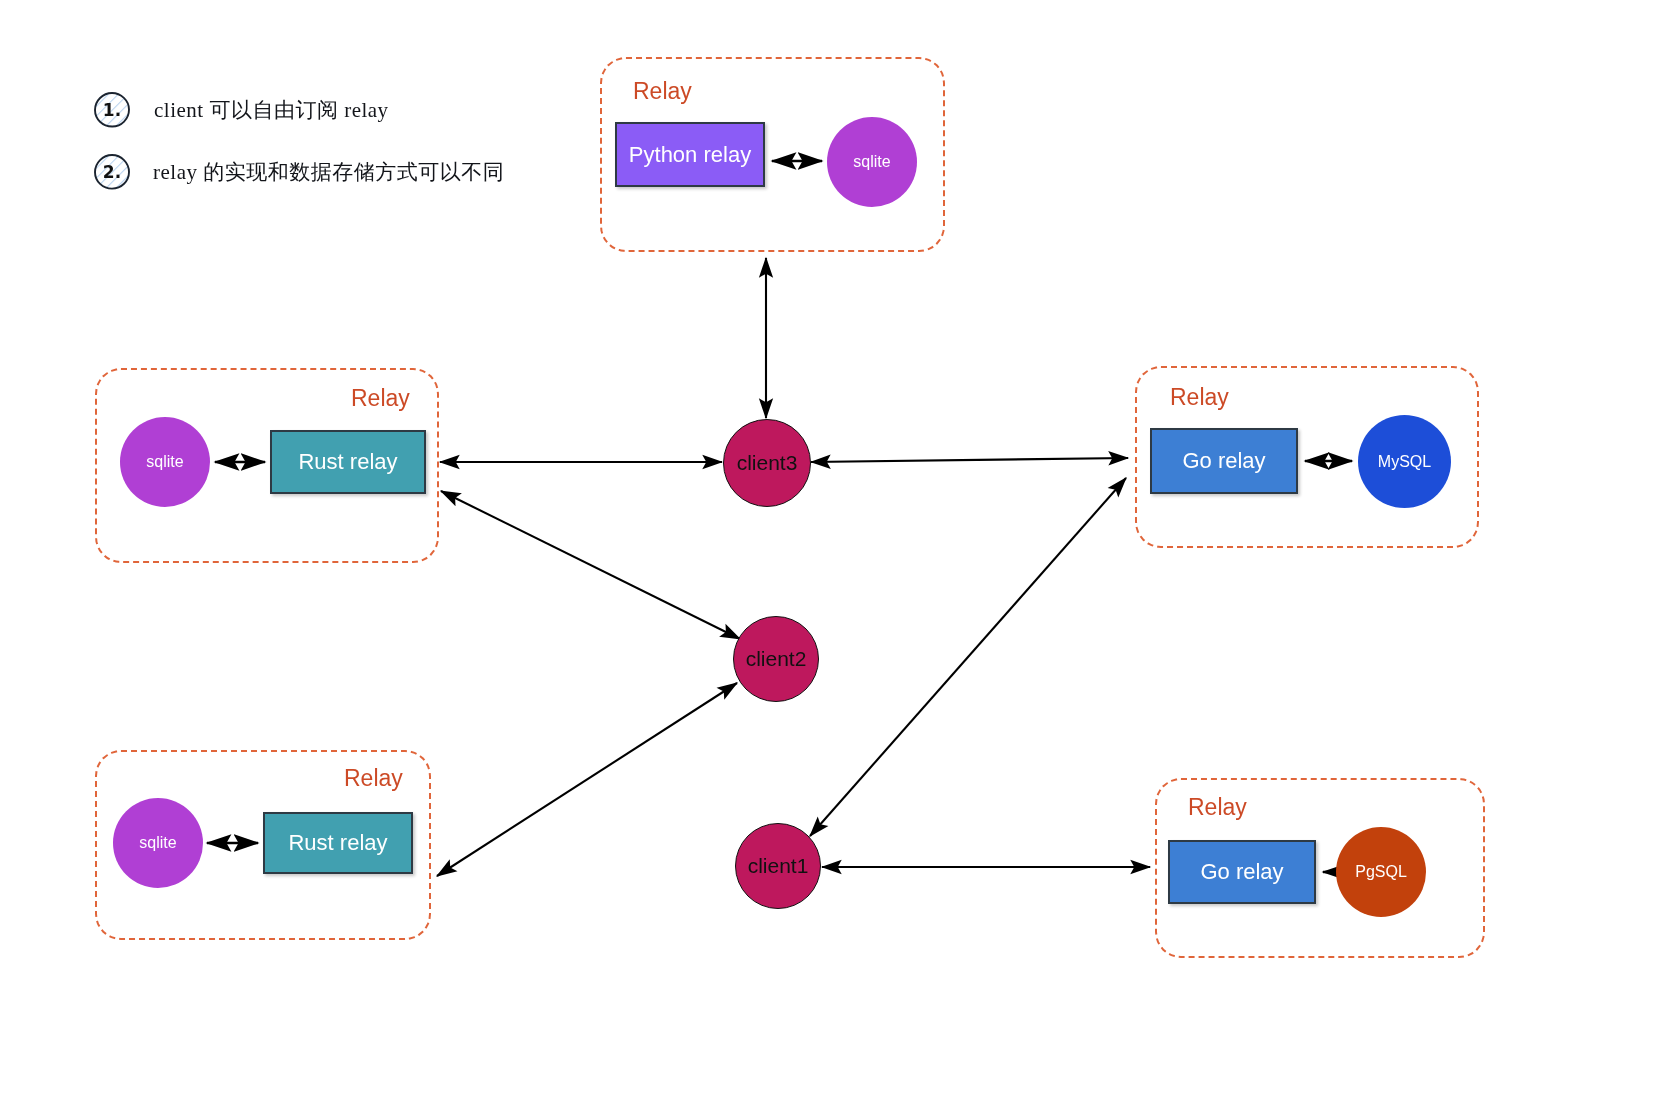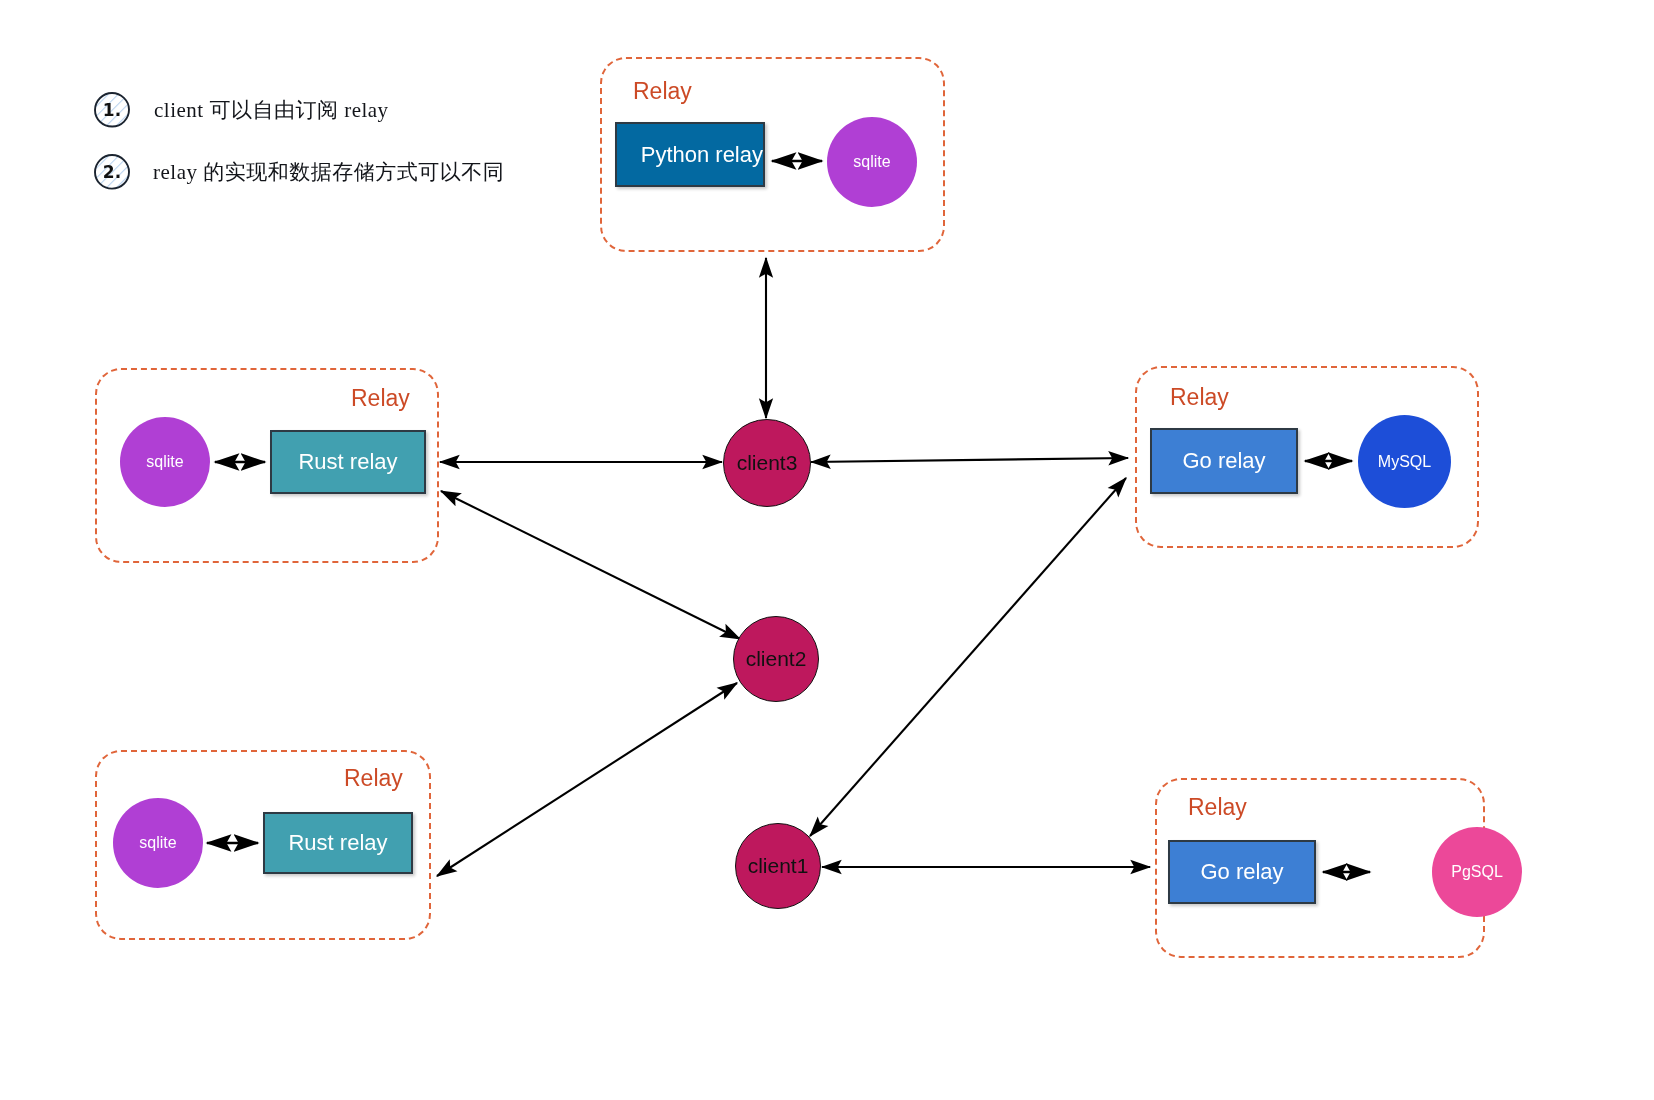--- a/index.html
+++ b/index.html
@@ -175,21 +175,21 @@
         </defs>
         <path d="M20,3 C29.4,3 37,10.8 37,20 C37,29.2 29.4,36.6 20,36.6 C10.8,36.6 3,29.4 3,20.2 C3,10.8 10.8,3 20,3 Z" fill="url(#hatch2)" stroke="#1b2430" stroke-width="1.9" stroke-linejoin="round"></path>
       </svg>
       <span style="position:absolute; left:0; top:0; width:40px; height:40px; display:flex; align-items:center; justify-content:center; font-family:'DejaVu Sans',sans-serif; font-size:17px; font-weight:bold; color:#111;">2.</span>
     </div>
     <div class="note-text" style="margin-left:21px;">relay 的实现和数据存储方式可以不同</div>
   </div>
 
   <div class="relay-group" style="left:600px; top:57px; width:345px; height:195px;"></div>
   <div class="relay-caption" style="left:633px; top:78px;">Relay</div>
-  <div class="box-node" style="left:615px; top:122px; width:150px; height:65px; background:#0369a1;justify-content:flex-end;">
+  <div class="box-node" style="left:615px; top:122px; width:150px; height:65px; background:#8b5cf6;">
     <span>Python relay</span>
   </div>
   <div class="circle-node" style="left:827px; top:117px; width:90px; height:90px; background:#b03fd4;">
     <span>sqlite</span>
   </div>
 
   <div class="relay-group" style="left:95px; top:368px; width:344px; height:195px;"></div>
   <div class="relay-caption" style="left:351px; top:385px;">Relay</div>
   <div class="circle-node" style="left:120px; top:417px; width:90px; height:90px; background:#b03fd4;">
     <span>sqlite</span>
@@ -214,21 +214,21 @@
   </div>
   <div class="box-node" style="left:263px; top:812px; width:150px; height:62px; background:#41a0b0;">
     <span>Rust relay</span>
   </div>
 
   <div class="relay-group" style="left:1155px; top:778px; width:330px; height:180px;"></div>
   <div class="relay-caption" style="left:1188px; top:794px;">Relay</div>
   <div class="box-node" style="left:1168px; top:840px; width:148px; height:64px; background:#3d7fd4;">
     <span>Go relay</span>
   </div>
-  <div class="circle-node" style="left:1432px; top:827px; width:90px; height:90px; background:#ec4899;">
+  <div class="circle-node" style="left:1336px; top:827px; width:90px; height:90px; background:#c2410c;">
     <span>PgSQL</span>
   </div>
 
   <div class="client-node" style="left:723px; top:419px; width:86px; height:86px;">
     <span>client3</span>
   </div>
   <div class="client-node" style="left:733px; top:616px; width:84px; height:84px;">
     <span>client2</span>
   </div>
   <div class="client-node" style="left:735px; top:823px; width:84px; height:84px;">

